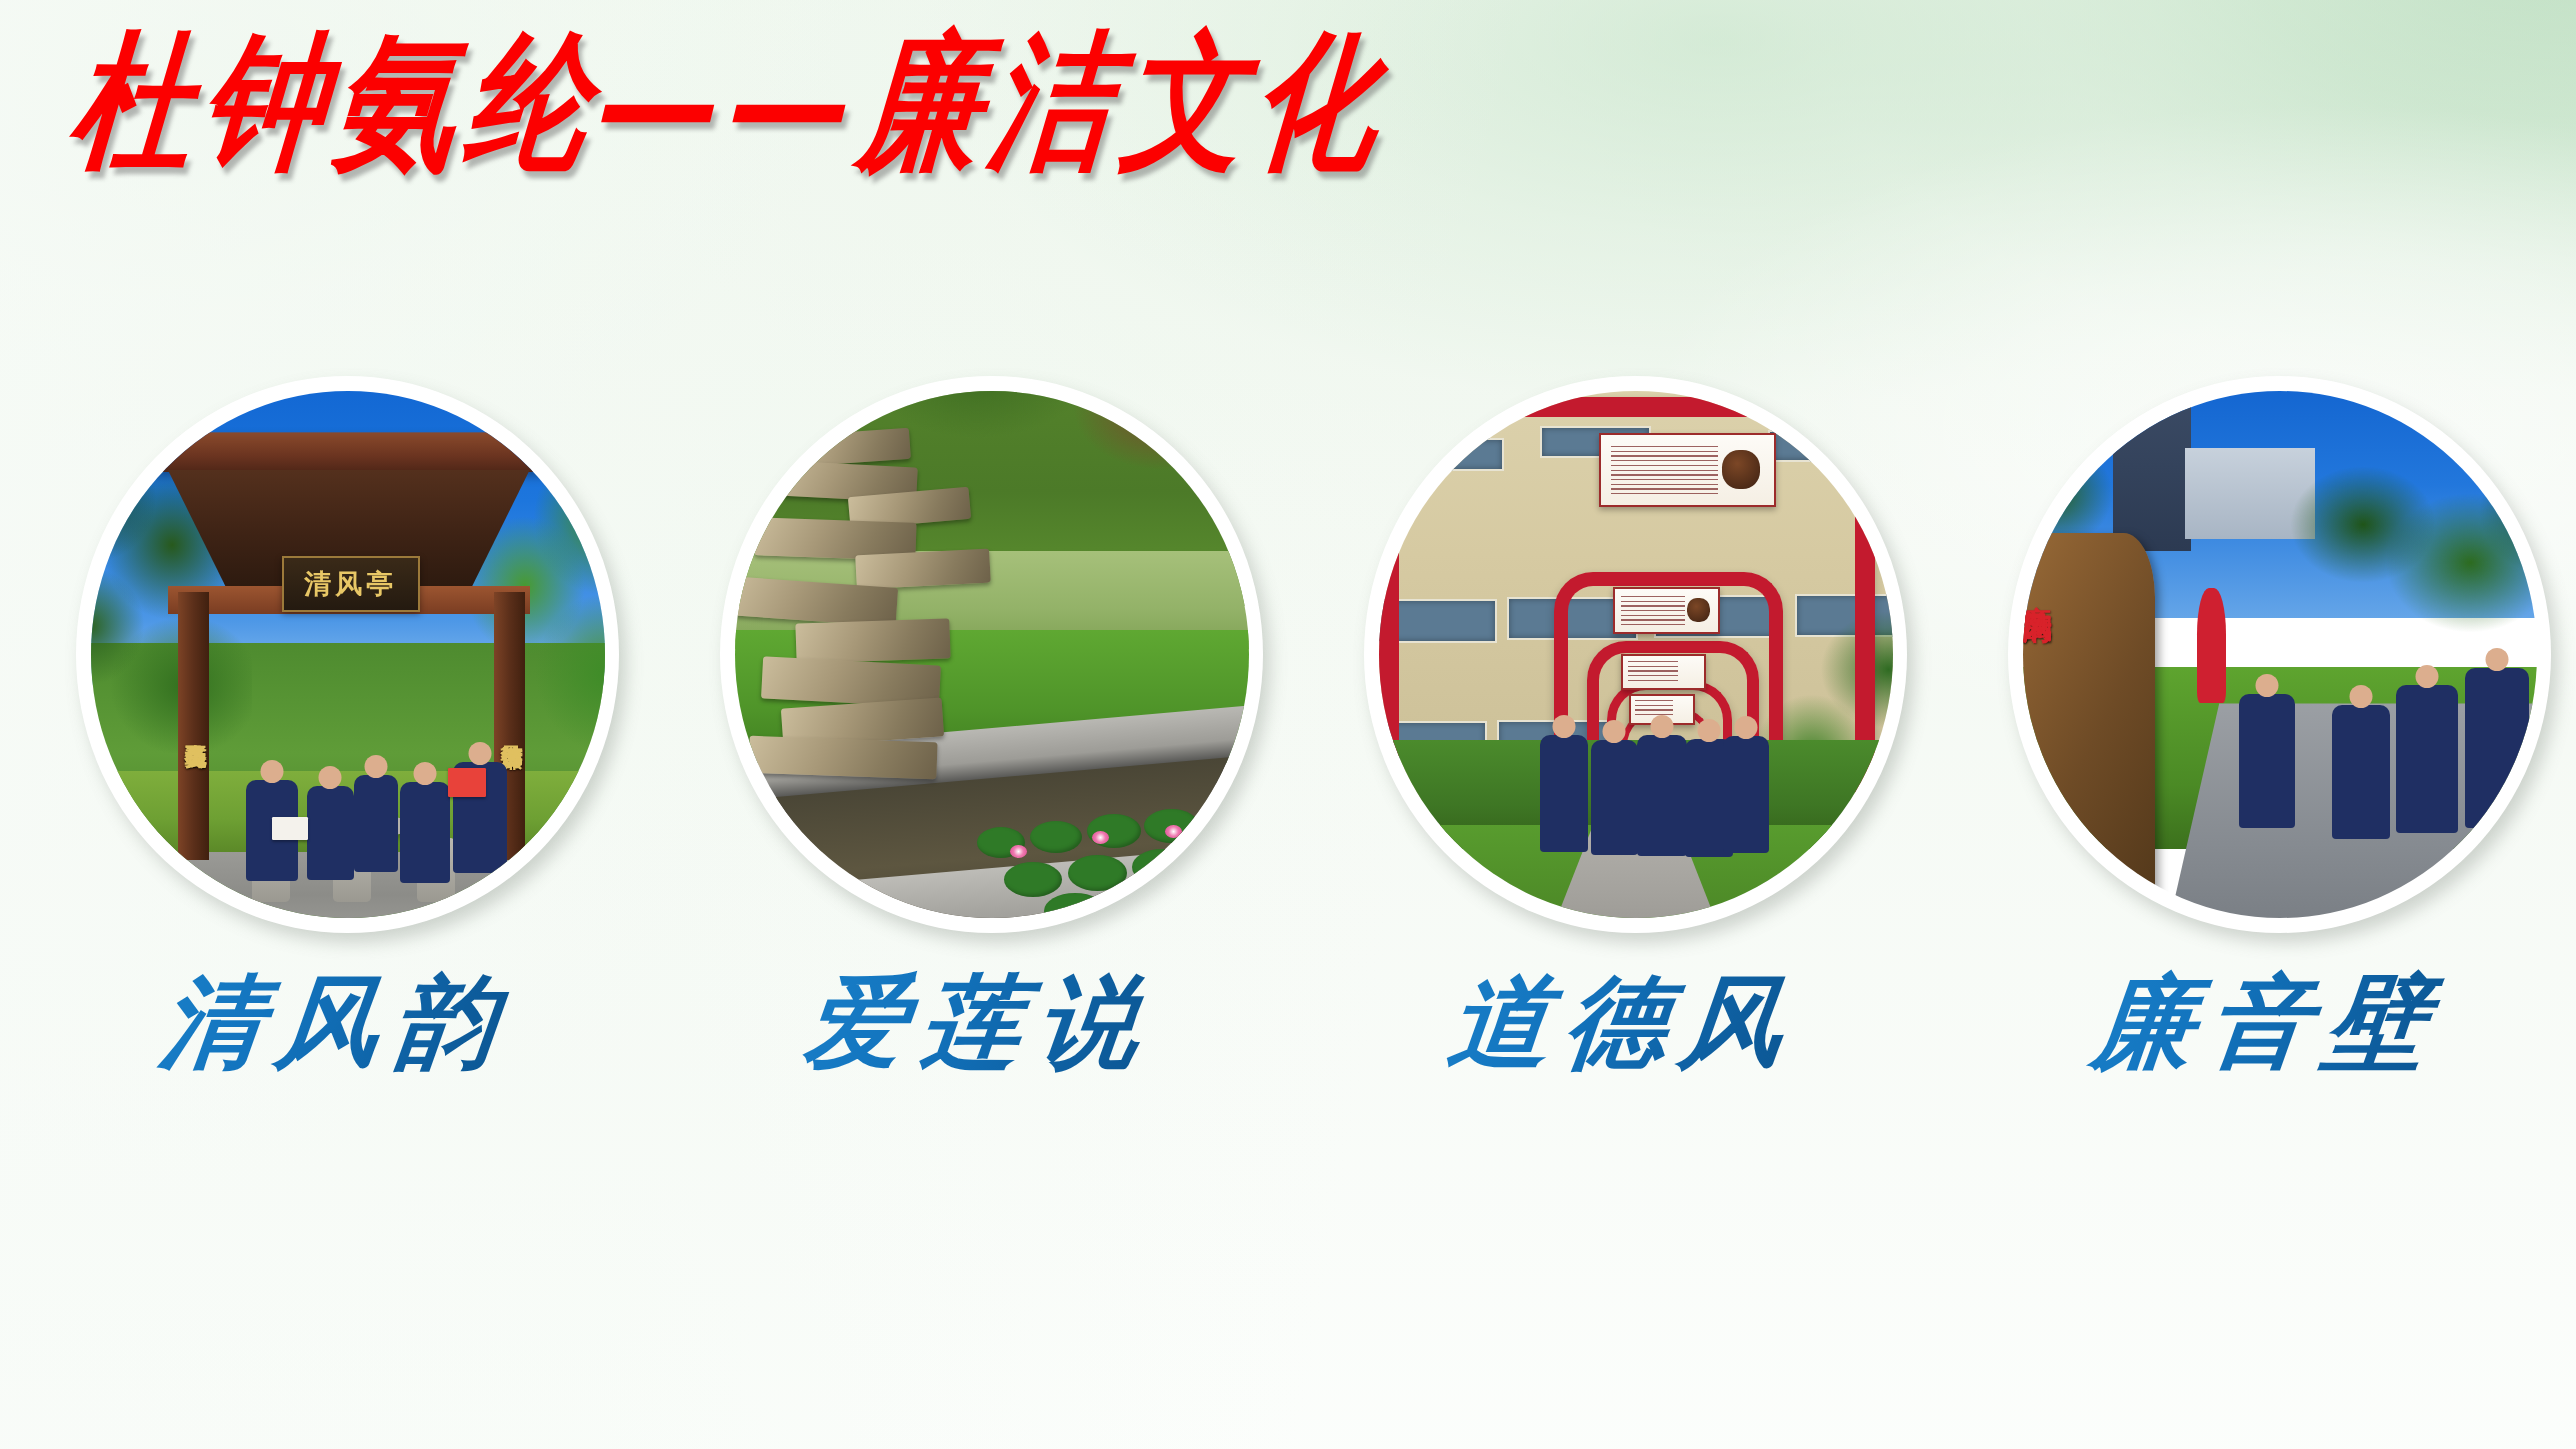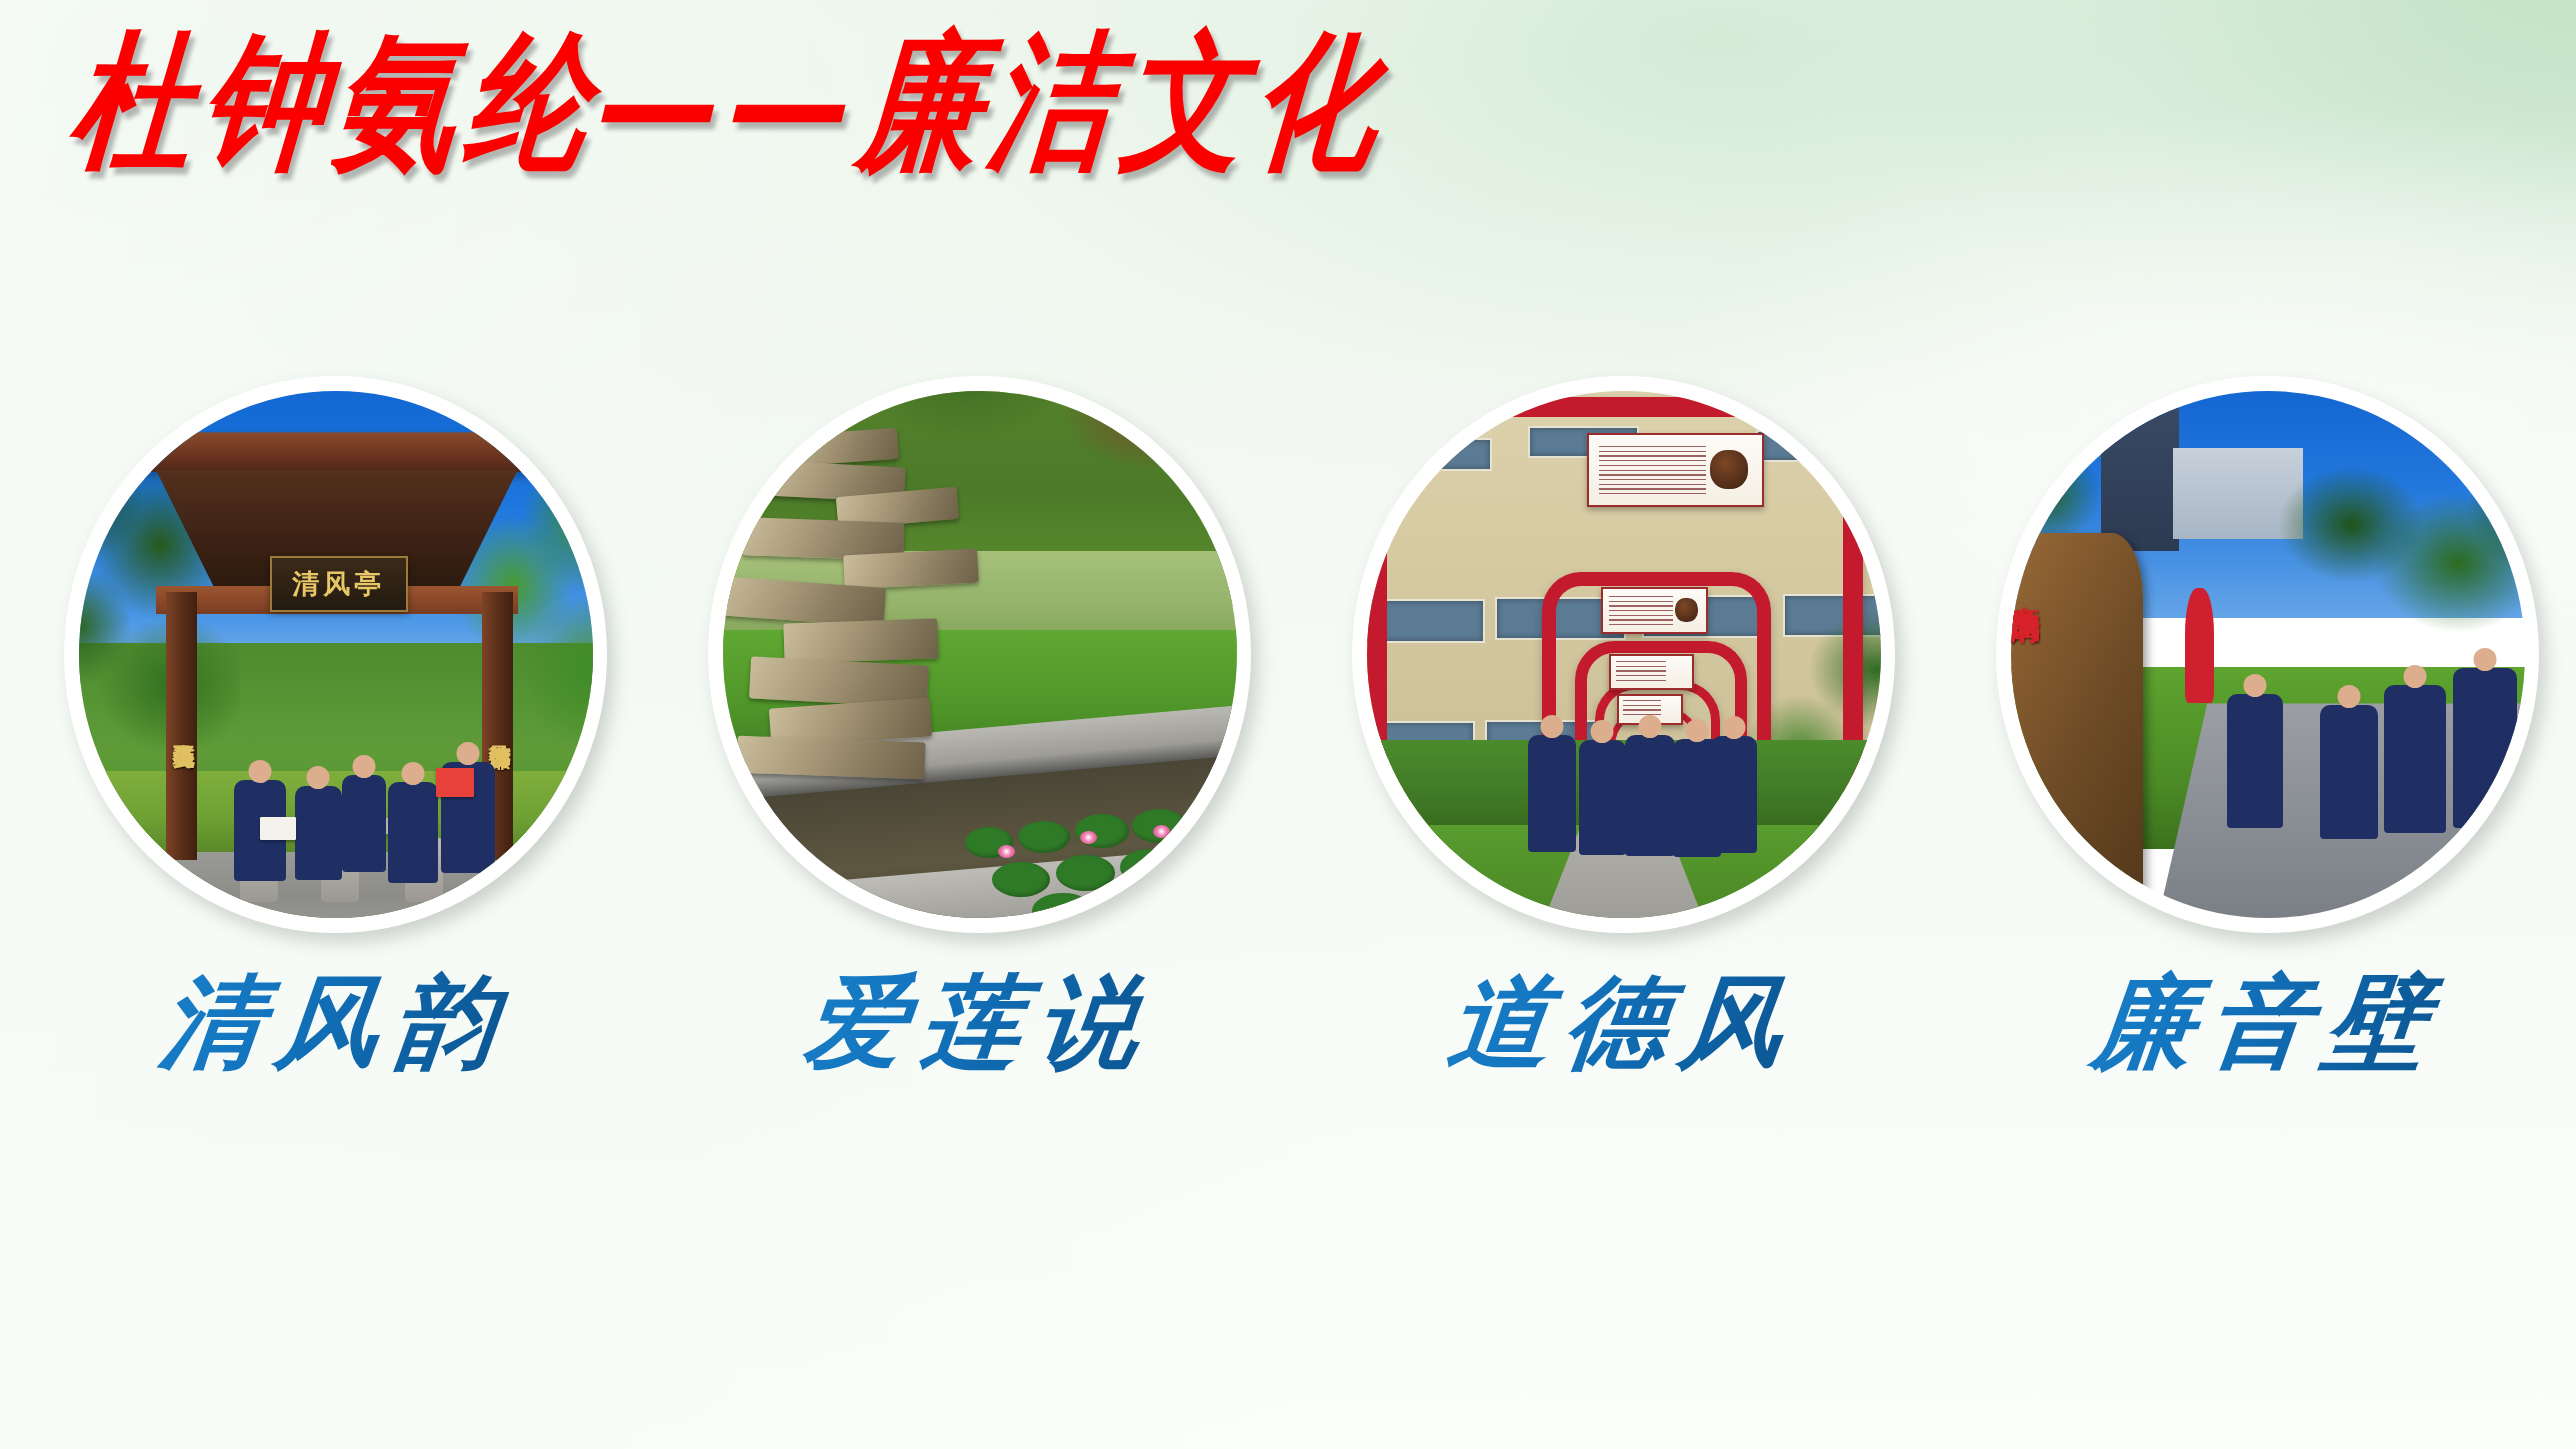--- a/index.html
+++ b/index.html
@@ -108,21 +108,21 @@
     height: 557px;
   }
   .photo-cell {
     position: absolute;
     top: 0;
     width: 543px;
     height: 557px;
   }
   .photo-circle {
     position: absolute;
-    left: 0; top: 0;
+    left: 12px; top: 0;
     width: 543px;
     height: 557px;
     border-radius: 50%;
     background: #fff;
     box-shadow: 6.7px 9.4px 17.4px rgba(110,120,110,0.30);
     overflow: hidden;
     padding: 0;
   }
   .photo-inner {
     position: absolute;

